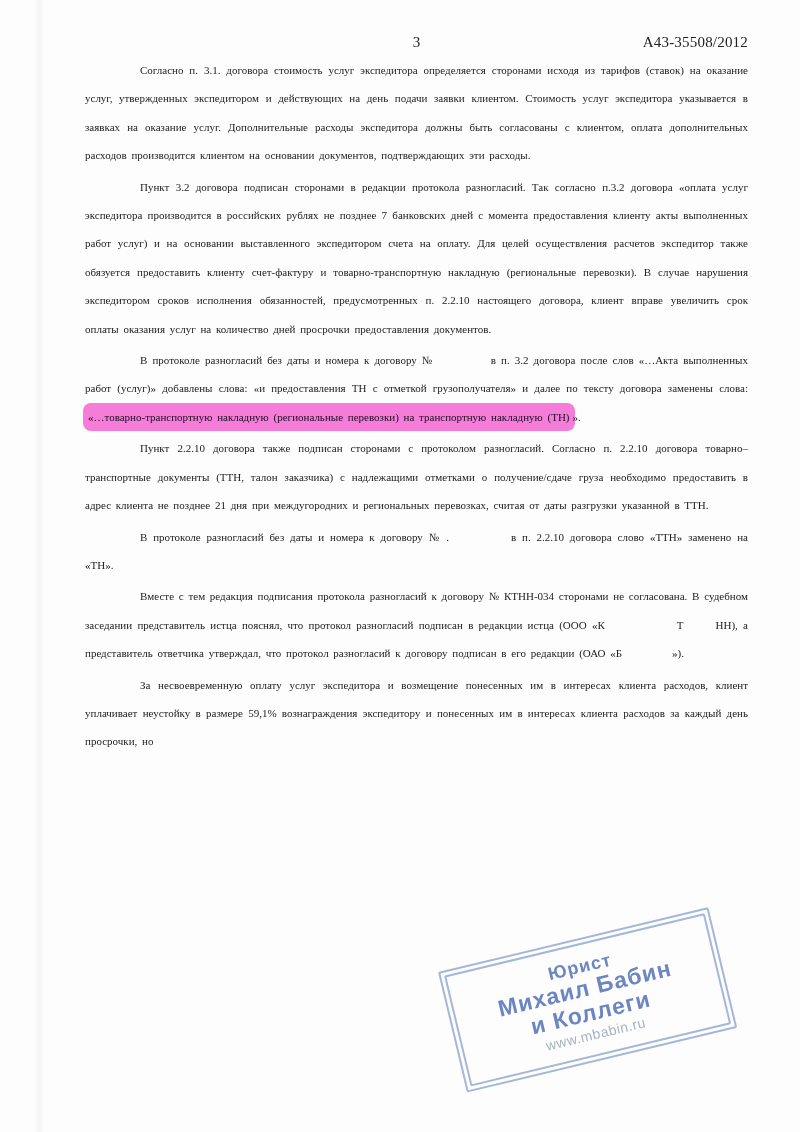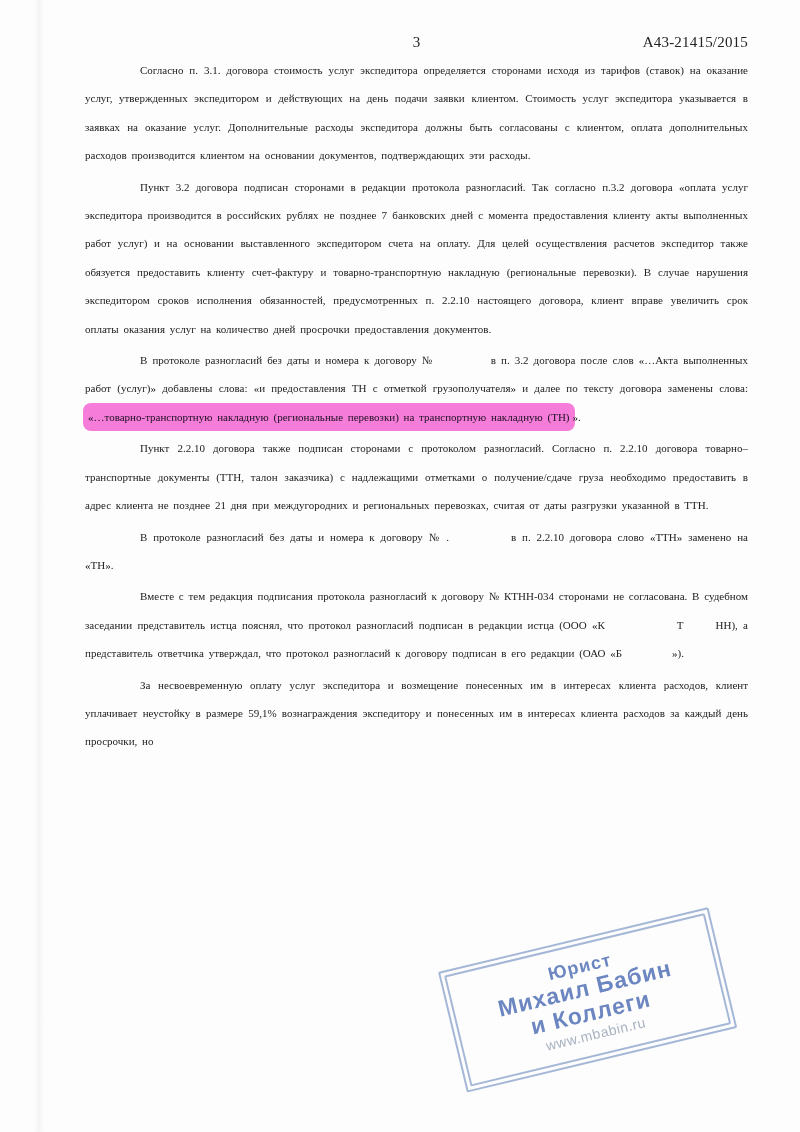--- a/index.html
+++ b/index.html
@@ -118,21 +118,21 @@
     margin-top: 2px;
   }
 </style>
 </head>
 <body>
 
 <div class="page">
 
   <div class="header">
     <span class="page-number">3</span>
-    <span class="case-number">А43-21415/2015</span>
+    <span class="case-number">А43-35508/2012</span>
   </div>
 
   <div class="body-text">
 
   <div class="para"><span>Согласно п. 3.1. договора стоимость услуг экспедитора определяется сторонами исходя из тарифов (ставок) на оказание услуг, утвержденных экспедитором и действующих на день подачи заявки клиентом. Стоимость услуг экспедитора указывается в заявках на оказание услуг. Дополнительные расходы экспедитора должны быть согласованы с клиентом, оплата дополнительных расходов производится клиентом на основании документов, подтверждающих эти расходы.</span></div>
       <div class="para"><span>Пункт 3.2 договора подписан сторонами в редакции протокола разногласий. Так согласно п.3.2 договора «оплата услуг экспедитора производится в российских рублях не позднее 7 банковских дней с момента предоставления клиенту акты выполненных работ услуг) и на основании выставленного экспедитором счета на оплату. Для целей осуществления расчетов экспедитор также обязуется предоставить клиенту счет-фактуру и товарно-транспортную накладную (региональные перевозки). В случае нарушения экспедитором сроков исполнения обязанностей, предусмотренных п. 2.2.10 настоящего договора, клиент вправе увеличить срок оплаты оказания услуг на количество дней просрочки предоставления документов.</span></div>
       <div class="para"><span>В протоколе разногласий без даты и номера к договору №</span><span class="gap" style="width: 58px;"></span><span>в п. 3.2 договора после слов «…Акта выполненных работ (услуг)» добавлены слова: «и предоставления ТН с отметкой грузополучателя» и далее по тексту договора заменены слова: </span><span class="hl">«…товарно-транспортную накладную (региональные перевозки) на транспортную накладную (ТН)</span><span>».</span></div>
       <div class="para"><span>Пункт 2.2.10 договора также подписан сторонами с протоколом разногласий. Согласно п. 2.2.10 договора товарно–транспортные документы (ТТН, талон заказчика) с надлежащими отметками о получение/сдаче груза необходимо предоставить в адрес клиента не позднее 21 дня при междугородних и региональных перевозках, считая от даты разгрузки указанной в ТТН.</span></div>
       <div class="para"><span>В протоколе разногласий без даты и номера к договору № .</span><span class="gap" style="width: 62px;"></span><span>в п. 2.2.10 договора слово «ТТН» заменено на «ТН».</span></div>
       <div class="para"><span>Вместе с тем редакция подписания протокола разногласий к договору № КТНН-034 сторонами не согласована. В судебном заседании представитель истца пояснял, что протокол разногласий подписан в редакции истца (ООО «К</span><span class="gap" style="width: 72px;"></span><span>Т</span><span class="gap" style="width: 32px;"></span><span>НН), а представитель ответчика утверждал, что протокол разногласий к договору подписан в его редакции (ОАО «Б</span><span class="gap" style="width: 50px;"></span><span>»).</span></div>

